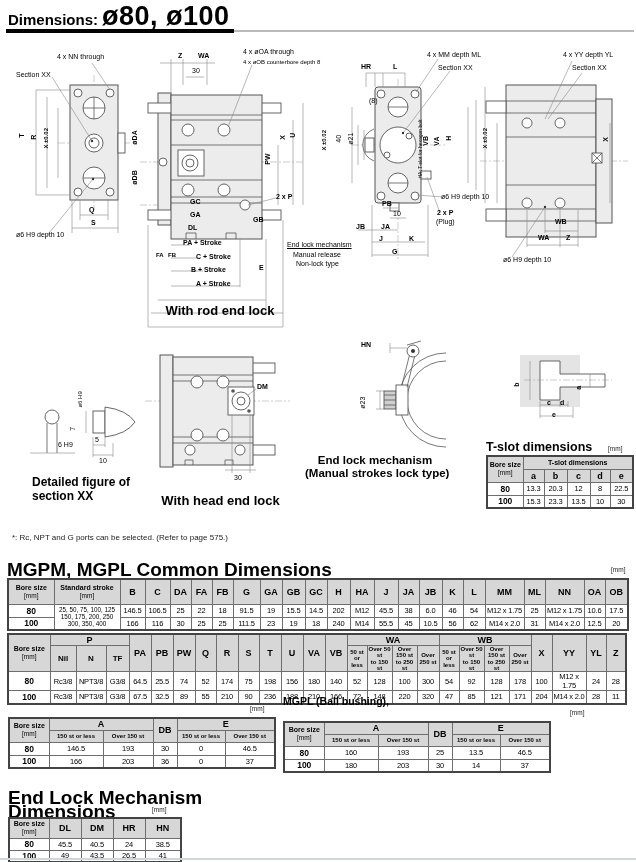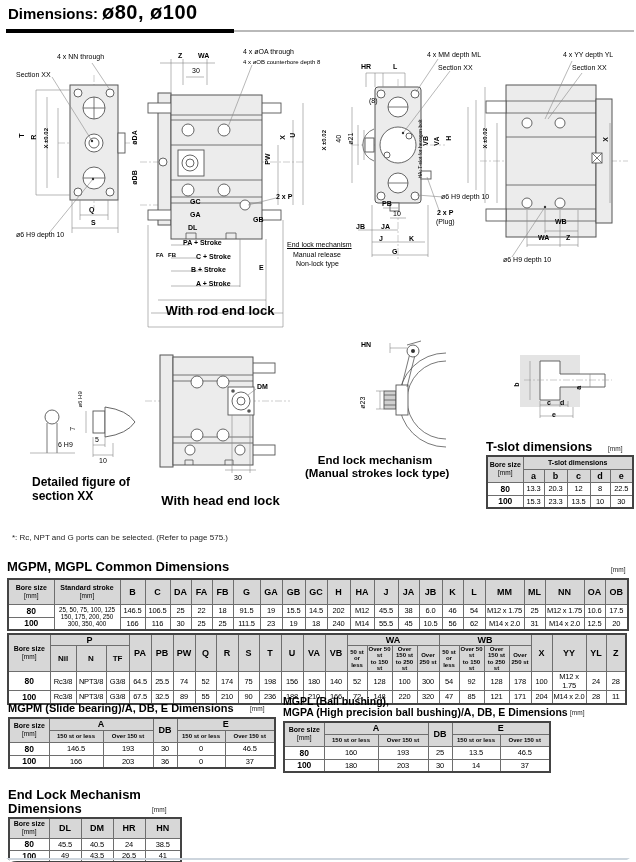--- a/index.html
+++ b/index.html
@@ -1,33 +1,33 @@
 <!DOCTYPE html>
 <html><head>
 <meta charset="utf-8">
 <style>
   html,body{margin:0;padding:0;background:#fff;}
   .page{position:relative;width:636px;height:862px;background:#fff;overflow:hidden;
-        font-family:"Liberation Sans",sans-serif;color:#000;border-radius:17px;}
+        font-family:"Liberation Sans",sans-serif;color:#000;}
   .titlerow{position:absolute;left:8px;top:1px;display:flex;align-items:baseline;gap:4px;}
   .t-sm{font-size:15px;font-weight:bold;}
-  .t-lg{font-size:20px;font-weight:bold;letter-spacing:.5px;}
+  .t-lg{font-size:27px;font-weight:bold;letter-spacing:.5px;}
   .bar1{position:absolute;left:6px;top:29px;width:228px;height:4px;background:#000;}
   .bar2{position:absolute;left:234px;top:30px;width:400px;height:2px;background:#b9b9b9;}
   .draw{position:absolute;left:0;top:45px;width:636px;height:478px;}
   .lbl{position:absolute;font-size:7px;line-height:1.1;white-space:nowrap;color:#000;}
   .bl{font-weight:bold;}
   .s6{font-size:6px;}
   .s5{font-size:5px;}
   .rot{transform:rotate(-90deg);transform-origin:0 100%;}
   .ul{text-decoration:underline;}
   .cap{position:absolute;font-weight:bold;color:#000;white-space:nowrap;}
   .note{position:absolute;font-size:8px;color:#222;white-space:nowrap;}
   .unit{position:absolute;font-size:6.5px;color:#222;}
-  .h-main{position:absolute;font-weight:bold;font-size:13px;}
+  .h-main{position:absolute;font-weight:bold;font-size:19px;}
   .h-sub{position:absolute;font-weight:bold;font-size:10.5px;}
   table.t{position:absolute;border-collapse:collapse;table-layout:fixed;background:#fff;border:2px solid #444;}
   .t th,.t td{border:1px solid #6e6e6e;padding:0;text-align:center;vertical-align:middle;overflow:hidden;}
   .t th{background:#d7d7d7;font-weight:bold;}
   .hcol{font-size:9px;}
   .hb{font-size:7px;line-height:1.15;}
   .hb .u{font-size:6.5px;font-weight:normal;}
   .hsm{font-size:6px;line-height:1.05;font-weight:bold;}
   .hp{font-size:8px;}
   .d{font-size:7.5px;letter-spacing:-0.2px;background:#fff;}
@@ -646,21 +646,20 @@
           <td class="d">121</td>
           <td class="d">171</td>
       <td class="d">204</td>
           <td class="d">M14 x 2.0</td>
           <td class="d">28</td>
           <td class="d">11</td>
     </tr>
   </tbody>
     </table>
 
-  <div class="h-sub" style="left:8px;top:702px;font-size:11px">MGPM (Slide bearing)/A, DB, E Dimensions</div>
   <span class="unit" style="left:250px;top:705px">[mm]</span>
   <table class="t" style="left:8px;top:717px;width:266px">
     <colgroup>
         <col style="width:40px">
         <col style="width:54px">
         <col style="width:50px">
         <col style="width:24px">
         <col style="width:48px">
         <col style="width:50px">
       </colgroup>
@@ -690,21 +689,20 @@
           <td class="d">166</td>
           <td class="d">203</td>
           <td class="d">36</td>
           <td class="d">0</td>
           <td class="d">37</td>
         </tr>
   </tbody>
     </table>
 
   <div class="h-sub" style="left:283px;top:695px;font-size:10.5px">MGPL (Ball bushing),</div>
-  <div class="h-sub" style="left:283px;top:706px;font-size:10.5px">MGPA (High precision ball bushing)/A, DB, E Dimensions</div>
   <span class="unit" style="left:570px;top:709px">[mm]</span>
   <table class="t" style="left:283px;top:721px;width:266px">
     <colgroup>
         <col style="width:40px">
         <col style="width:54px">
         <col style="width:50px">
         <col style="width:24px">
         <col style="width:48px">
         <col style="width:50px">
       </colgroup>

